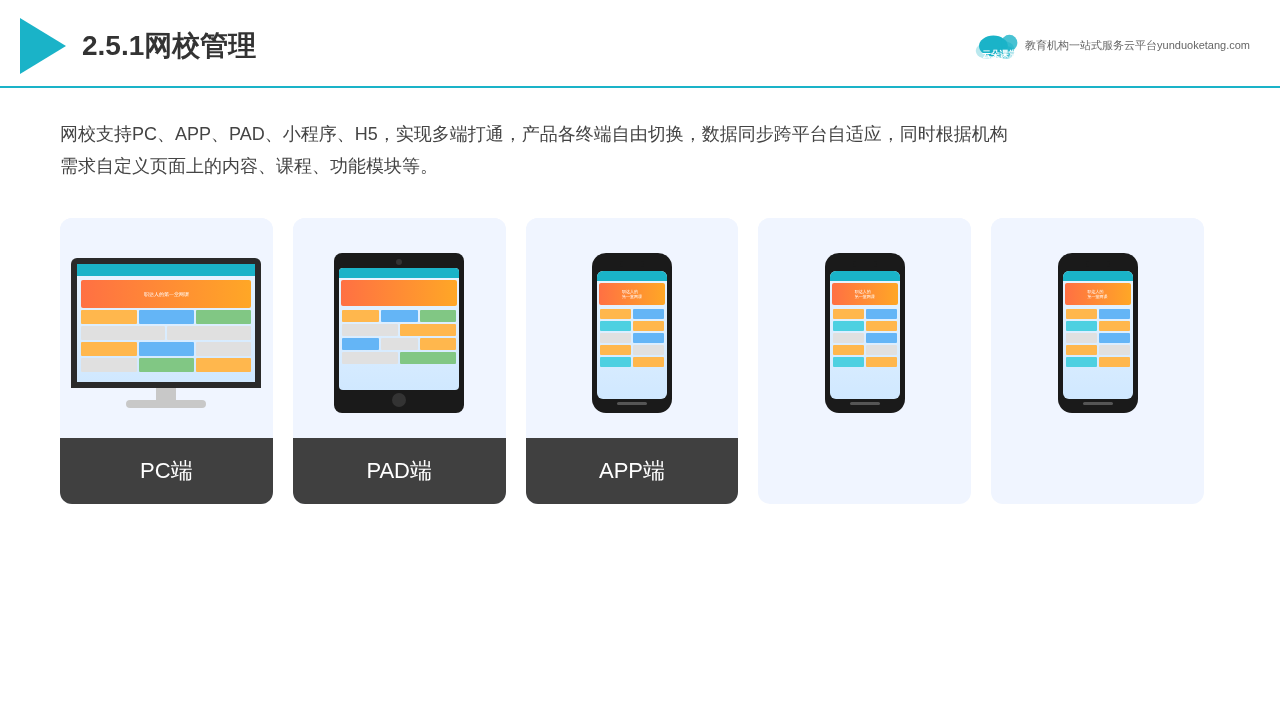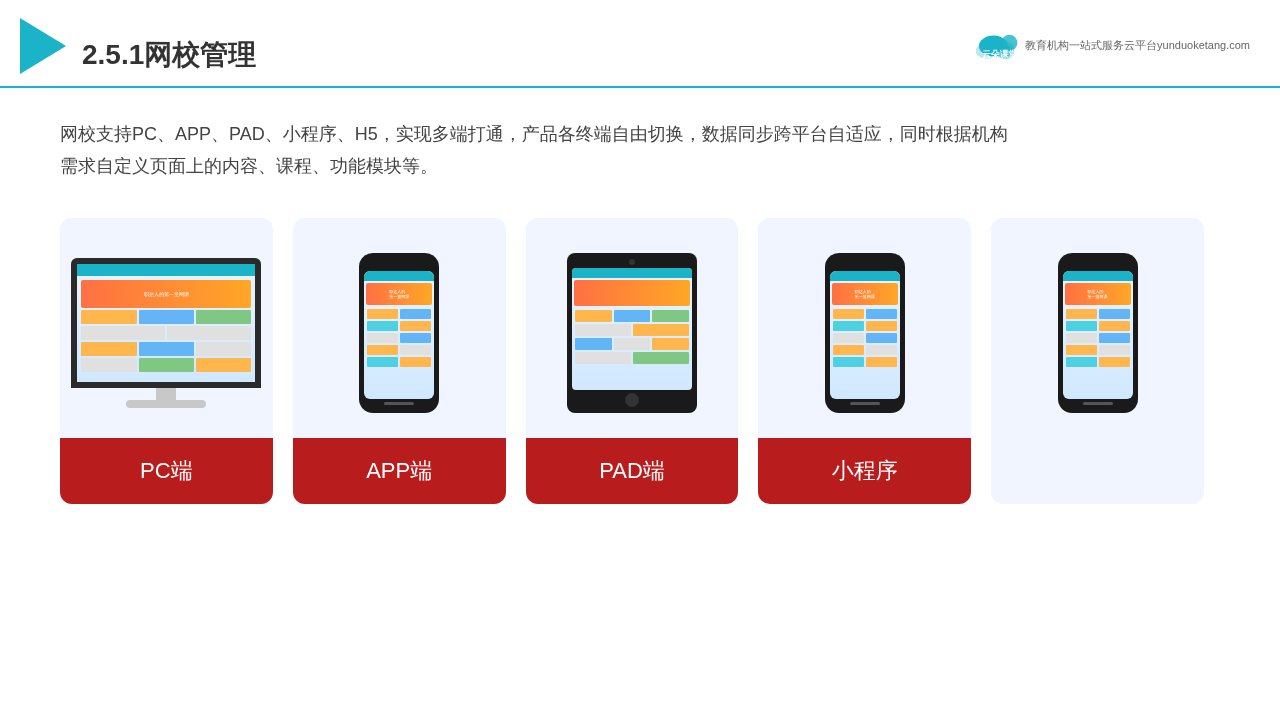--- a/index.html
+++ b/index.html
@@ -14,21 +14,21 @@
     
     .header {
       display: flex;
       align-items: center;
       justify-content: space-between;
       padding: 18px 30px 12px 20px;
       border-bottom: 2px solid #1ab3c8;
     }
     .header-left {
       display: flex;
-      align-items: flex-end;
+      align-items: center;
       gap: 16px;
     }
     .logo-triangle {
       width: 0;
       height: 0;
       border-top: 28px solid transparent;
       border-bottom: 28px solid transparent;
       border-left: 46px solid #1ab3c8;
     }
     .page-title {
@@ -85,21 +85,21 @@
     }
     .card-image-area {
       height: 220px;
       display: flex;
       align-items: center;
       justify-content: center;
       padding: 20px 10px 10px 10px;
       background: #f0f5ff;
     }
     .card-label {
-      background: #b91c1c;
+      background: #404040;
       color: white;
       text-align: center;
       padding: 18px 0;
       font-size: 22px;
       font-weight: 500;
       border-radius: 0 0 8px 8px;
     }
 
     
     .pc-mockup {
@@ -366,56 +366,20 @@
           </div>
           <div class="pc-stand-neck"></div>
           <div class="pc-stand-base"></div>
         </div>
       </div>
       <div class="card-label">PC端</div>
     </div>
 
     <div class="card">
       <div class="card-image-area">
-        <div class="phone-mockup">
-          <div class="phone-notch"></div>
-          <div class="phone-screen">
-            <div class="phone-top-bar"></div>
-            <div class="phone-banner">职达人的<br>第一堂网课</div>
-            <div class="phone-content">
-              <div class="phone-row">
-                <div class="phone-block orange"></div>
-                <div class="phone-block blue"></div>
-              </div>
-              <div class="phone-row">
-                <div class="phone-block teal"></div>
-                <div class="phone-block orange"></div>
-              </div>
-              <div class="phone-row">
-                <div class="phone-block"></div>
-                <div class="phone-block blue"></div>
-              </div>
-              <div class="phone-row">
-                <div class="phone-block orange"></div>
-                <div class="phone-block"></div>
-              </div>
-              <div class="phone-row">
-                <div class="phone-block teal"></div>
-                <div class="phone-block orange"></div>
-              </div>
-            </div>
-          </div>
-          <div class="phone-home-indicator"></div>
-        </div>
-      </div>
-      <div class="card-label">APP端</div>
-    </div>
-
-    <div class="card">
-      <div class="card-image-area">
         <div class="tablet-mockup">
           <div class="tablet-camera"></div>
           <div class="tablet-screen">
             <div class="tablet-top-bar"></div>
             <div class="tablet-banner"></div>
             <div class="tablet-content">
               <div class="tablet-row">
                 <div class="tablet-block orange"></div>
                 <div class="tablet-block blue"></div>
                 <div class="tablet-block green"></div>
@@ -467,21 +431,21 @@
               </div>
               <div class="phone-row">
                 <div class="phone-block teal"></div>
                 <div class="phone-block orange"></div>
               </div>
             </div>
           </div>
           <div class="phone-home-indicator"></div>
         </div>
       </div>
-      <div class="card-label">小程序</div>
+      <div class="card-label">APP端</div>
     </div>
 
     <div class="card">
       <div class="card-image-area">
         <div class="phone-mockup">
           <div class="phone-notch"></div>
           <div class="phone-screen">
             <div class="phone-top-bar"></div>
             <div class="phone-banner">职达人的<br>第一堂网课</div>
             <div class="phone-content">
@@ -505,14 +469,49 @@
                 <div class="phone-block teal"></div>
                 <div class="phone-block orange"></div>
               </div>
             </div>
           </div>
           <div class="phone-home-indicator"></div>
         </div>
       </div>
     </div>
 
+    <div class="card">
+      <div class="card-image-area">
+        <div class="phone-mockup">
+          <div class="phone-notch"></div>
+          <div class="phone-screen">
+            <div class="phone-top-bar"></div>
+            <div class="phone-banner">职达人的<br>第一堂网课</div>
+            <div class="phone-content">
+              <div class="phone-row">
+                <div class="phone-block orange"></div>
+                <div class="phone-block blue"></div>
+              </div>
+              <div class="phone-row">
+                <div class="phone-block teal"></div>
+                <div class="phone-block orange"></div>
+              </div>
+              <div class="phone-row">
+                <div class="phone-block"></div>
+                <div class="phone-block blue"></div>
+              </div>
+              <div class="phone-row">
+                <div class="phone-block orange"></div>
+                <div class="phone-block"></div>
+              </div>
+              <div class="phone-row">
+                <div class="phone-block teal"></div>
+                <div class="phone-block orange"></div>
+              </div>
+            </div>
+          </div>
+          <div class="phone-home-indicator"></div>
+        </div>
+      </div>
+    </div>
+
   </div>
 </div>
 
 </body></html>

